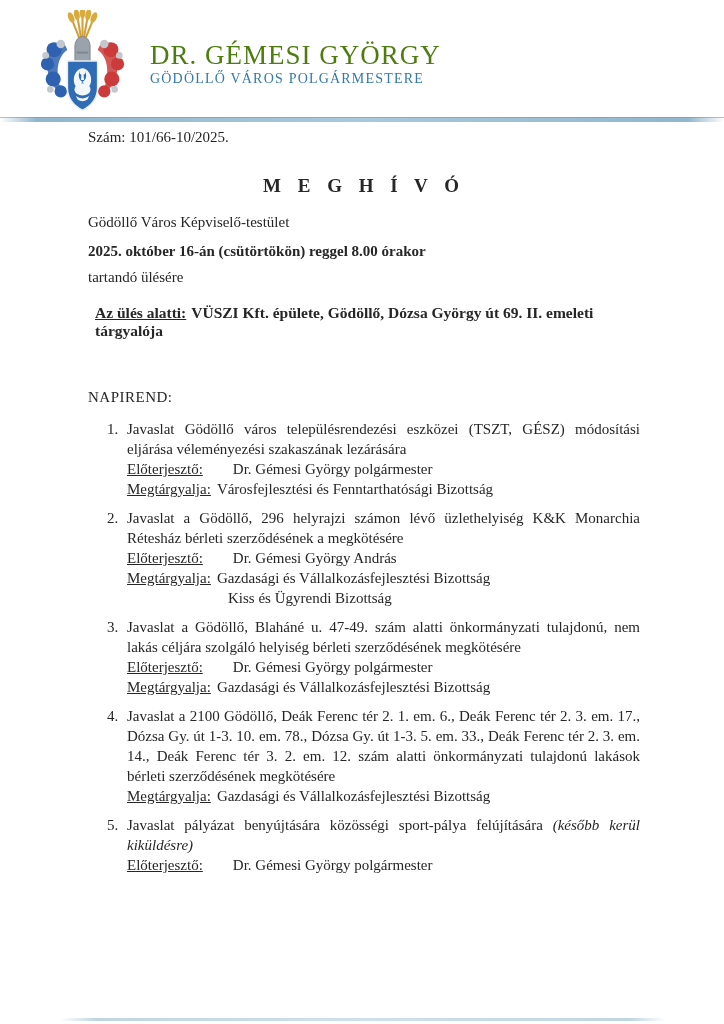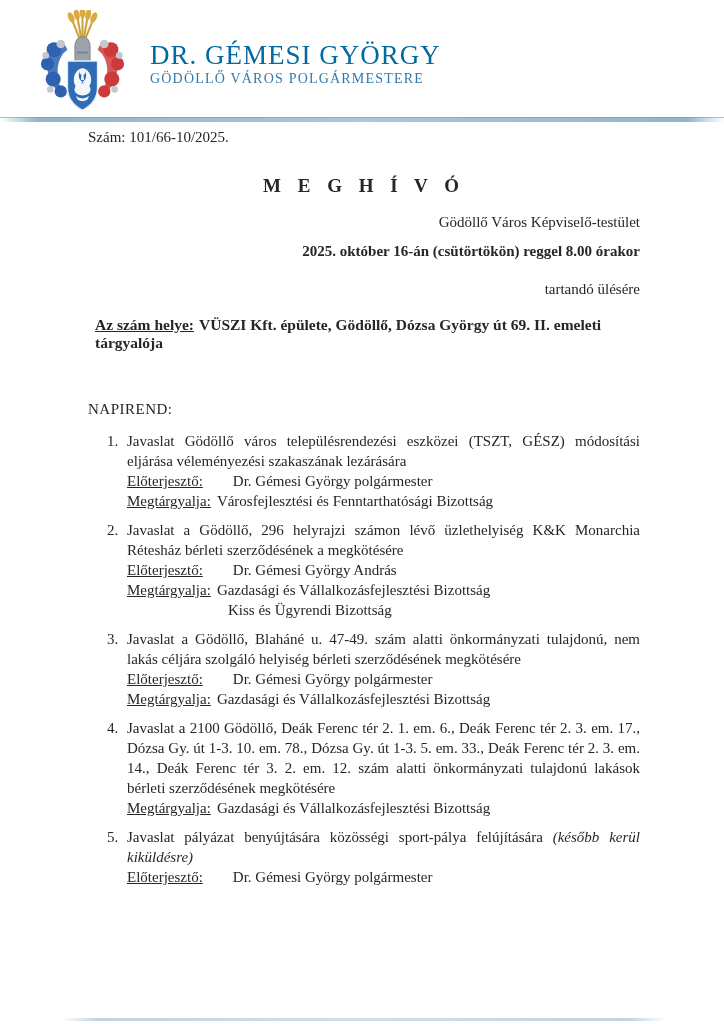--- a/index.html
+++ b/index.html
@@ -11,21 +11,21 @@
     background:#ffffff;
     font-family:"Liberation Serif", serif;
     color:#262626;
     overflow:hidden;
   }
   
   .letterhead { position:absolute; left:0; top:0; width:100%; height:117px; }
   .crest { position:absolute; left:34px; top:10px; width:97px; height:104px; }
   .head-text { position:absolute; left:150px; top:40px; }
   .mayor-name {
-    font-size:27px; letter-spacing:1px; color:#0369a1; font-weight:normal;
+    font-size:27px; letter-spacing:1px; color:#4d7c0f; font-weight:normal;
   }
   .mayor-title {
     font-size:14px; letter-spacing:1.2px; color:#3579a8;
   }
   .rule-top {
     position:absolute; left:0; top:117px; width:100%; height:5px;
     background:linear-gradient(to right,
       rgba(158,193,214,0) 0%, rgba(139,178,202,.95) 5%,
       rgba(164,198,218,.95) 50%, rgba(139,178,202,.95) 95%,
       rgba(158,193,214,0) 100%);
@@ -38,24 +38,24 @@
       rgba(164,198,218,.9) 50%, rgba(139,178,202,.9) 94%,
       rgba(158,193,214,0) 100%);
   }
   
   .content { position:absolute; left:88px; right:84px; top:129px; font-size:15px; }
   .doc-number { font-size:15px; }
   .doc-title {
     text-align:center; font-weight:bold; font-size:19px;
     letter-spacing:6px; margin-top:29px;
   }
-  .center { text-align:right; }
+  .center { text-align:left; }
   .council-name { margin-top:17px; }
   .datetime { margin-top:12px; font-weight:bold; }
-  .meeting-type { margin-top:21px; }
+  .meeting-type { margin-top:9px; }
   .location-line { margin-top:18px; font-weight:bold; font-size:15.5px; padding-left:7px; }
   .u { text-decoration:underline; }
   .location-value { margin-left:5px; }
   .agenda-heading { margin-top:49px; letter-spacing:.5px; }
   
   .agenda-list { margin-top:13px; }
   .agenda-item { display:flex; margin-bottom:9px; line-height:20px; }
   .item-num { width:20px; margin-left:19px; flex:0 0 auto; }
   .item-body { flex:1 1 auto; }
   .item-title { text-align:justify; }
@@ -140,21 +140,21 @@
 
     <div class="doc-title">M E G H Í V Ó</div>
 
     <div class="center council-name">Gödöllő Város Képviselő-testület</div>
 
     <div class="center datetime">2025. október 16-án (csütörtökön) reggel 8.00 órakor</div>
 
     <div class="center meeting-type">tartandó ülésére</div>
 
     <div class="location-line">
-      <span class="u">Az szám helye:</span><span class="location-value">VÜSZI Kft. épülete, Gödöllő, Dózsa György út 69. II. emeleti tárgyalója</span>
+      <span class="u">Az ülés alatti:</span><span class="location-value">VÜSZI Kft. épülete, Gödöllő, Dózsa György út 69. II. emeleti tárgyalója</span>
     </div>
 
     <div class="agenda-heading">NAPIREND:</div>
 
     <div class="agenda-list" id="agenda-list">
         <div class="agenda-item">
           <div class="item-num">1.</div>
           <div class="item-body">
             <div class="item-title"><span>Javaslat Gödöllő város településrendezési eszközei (TSZT, GÉSZ) módosítási eljárása véleményezési szakaszának lezárására</span></div>
             <div class="item-line"><span class="u">Előterjesztő:</span><span class="presenter-name">Dr. Gémesi György polgármester</span></div>

